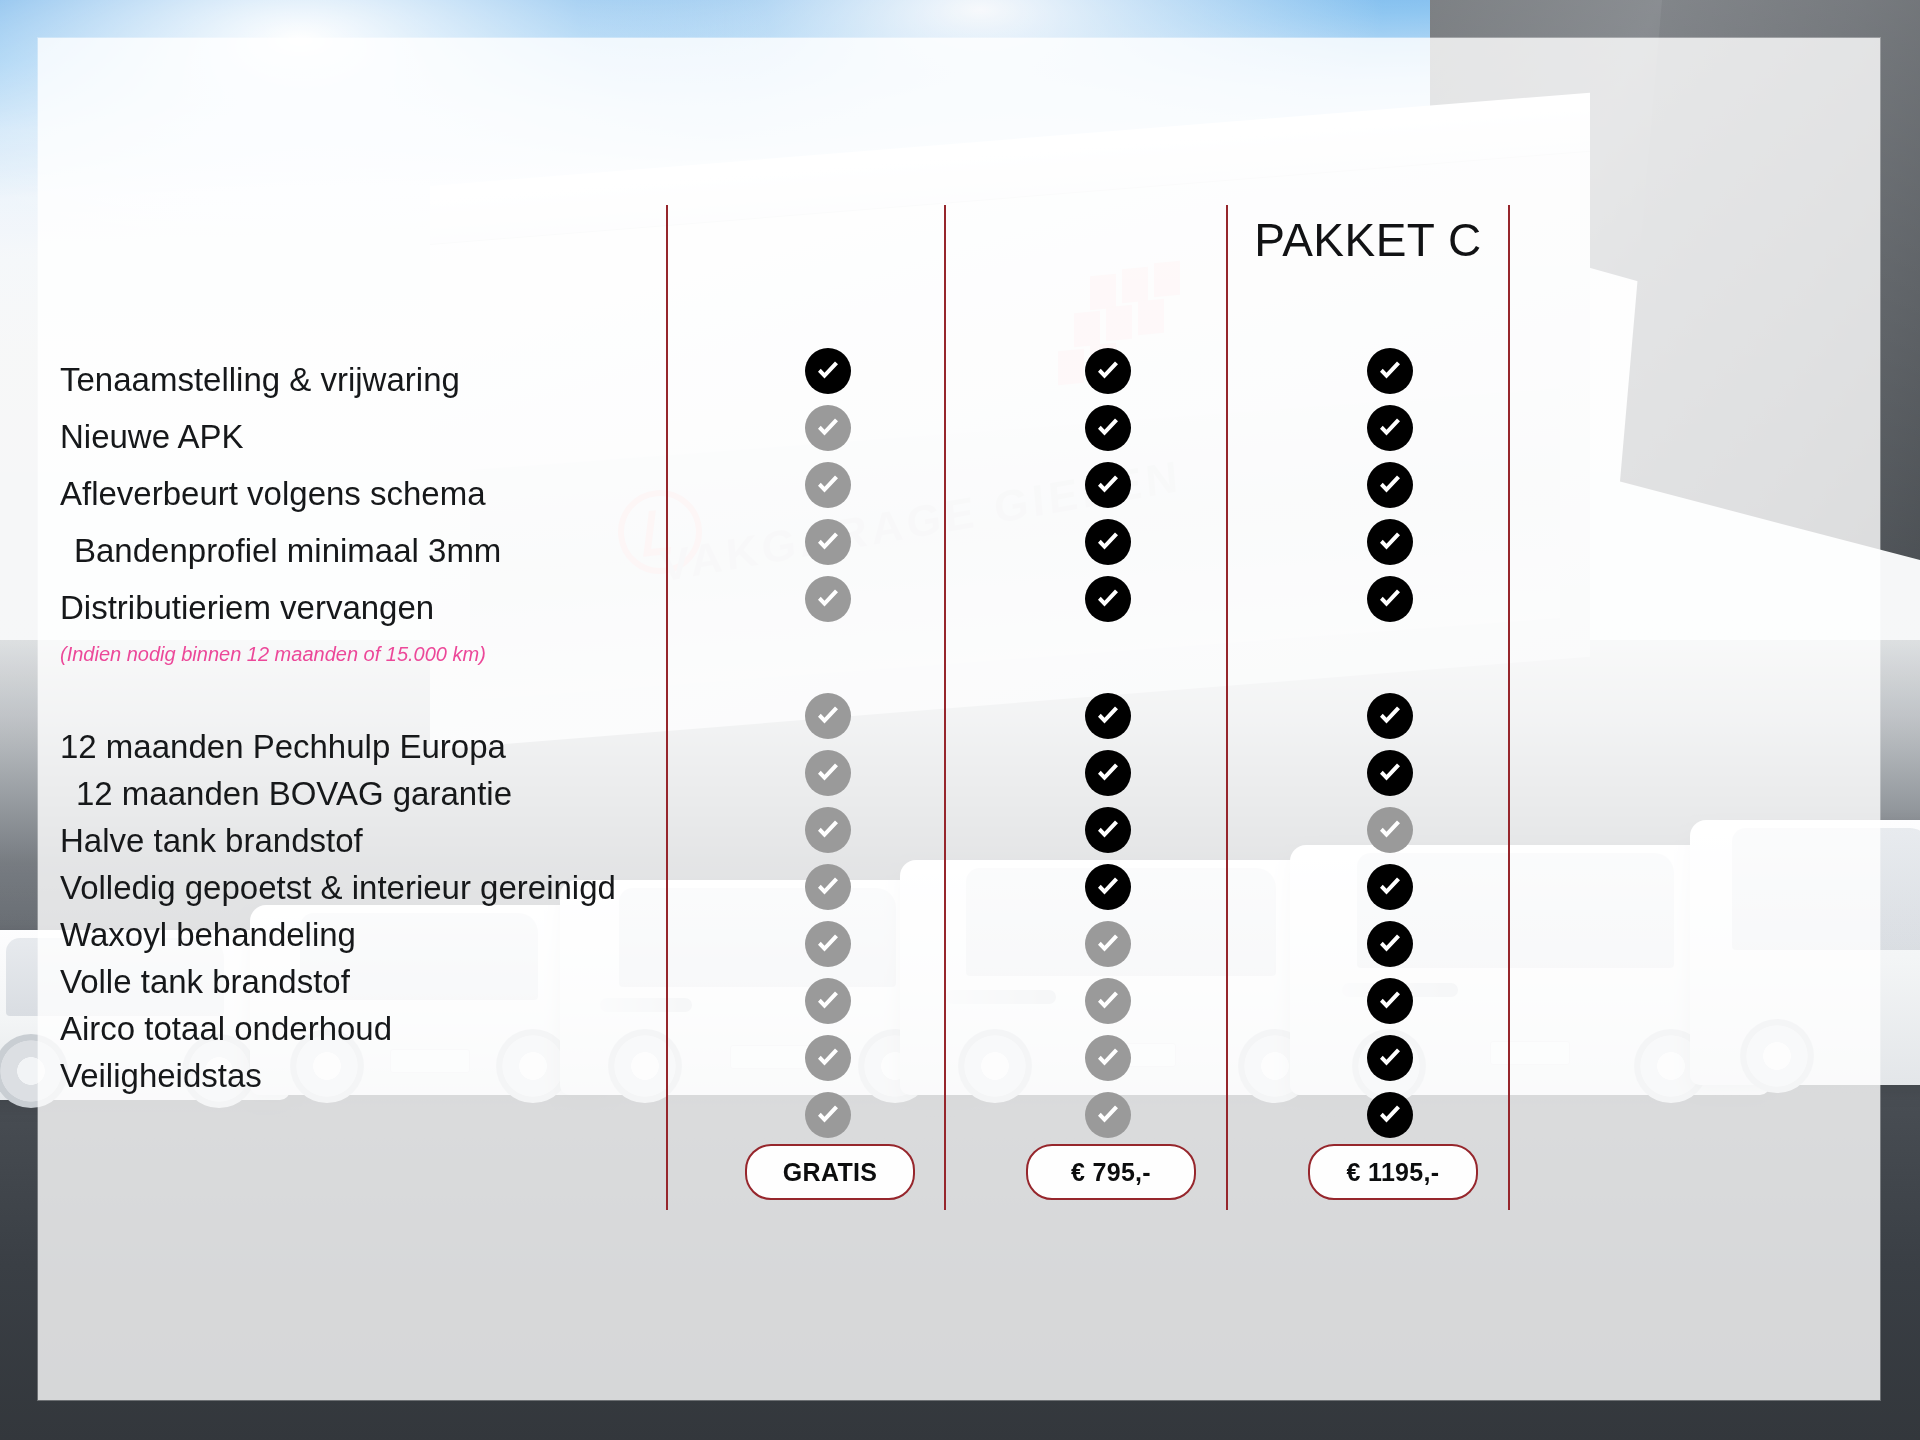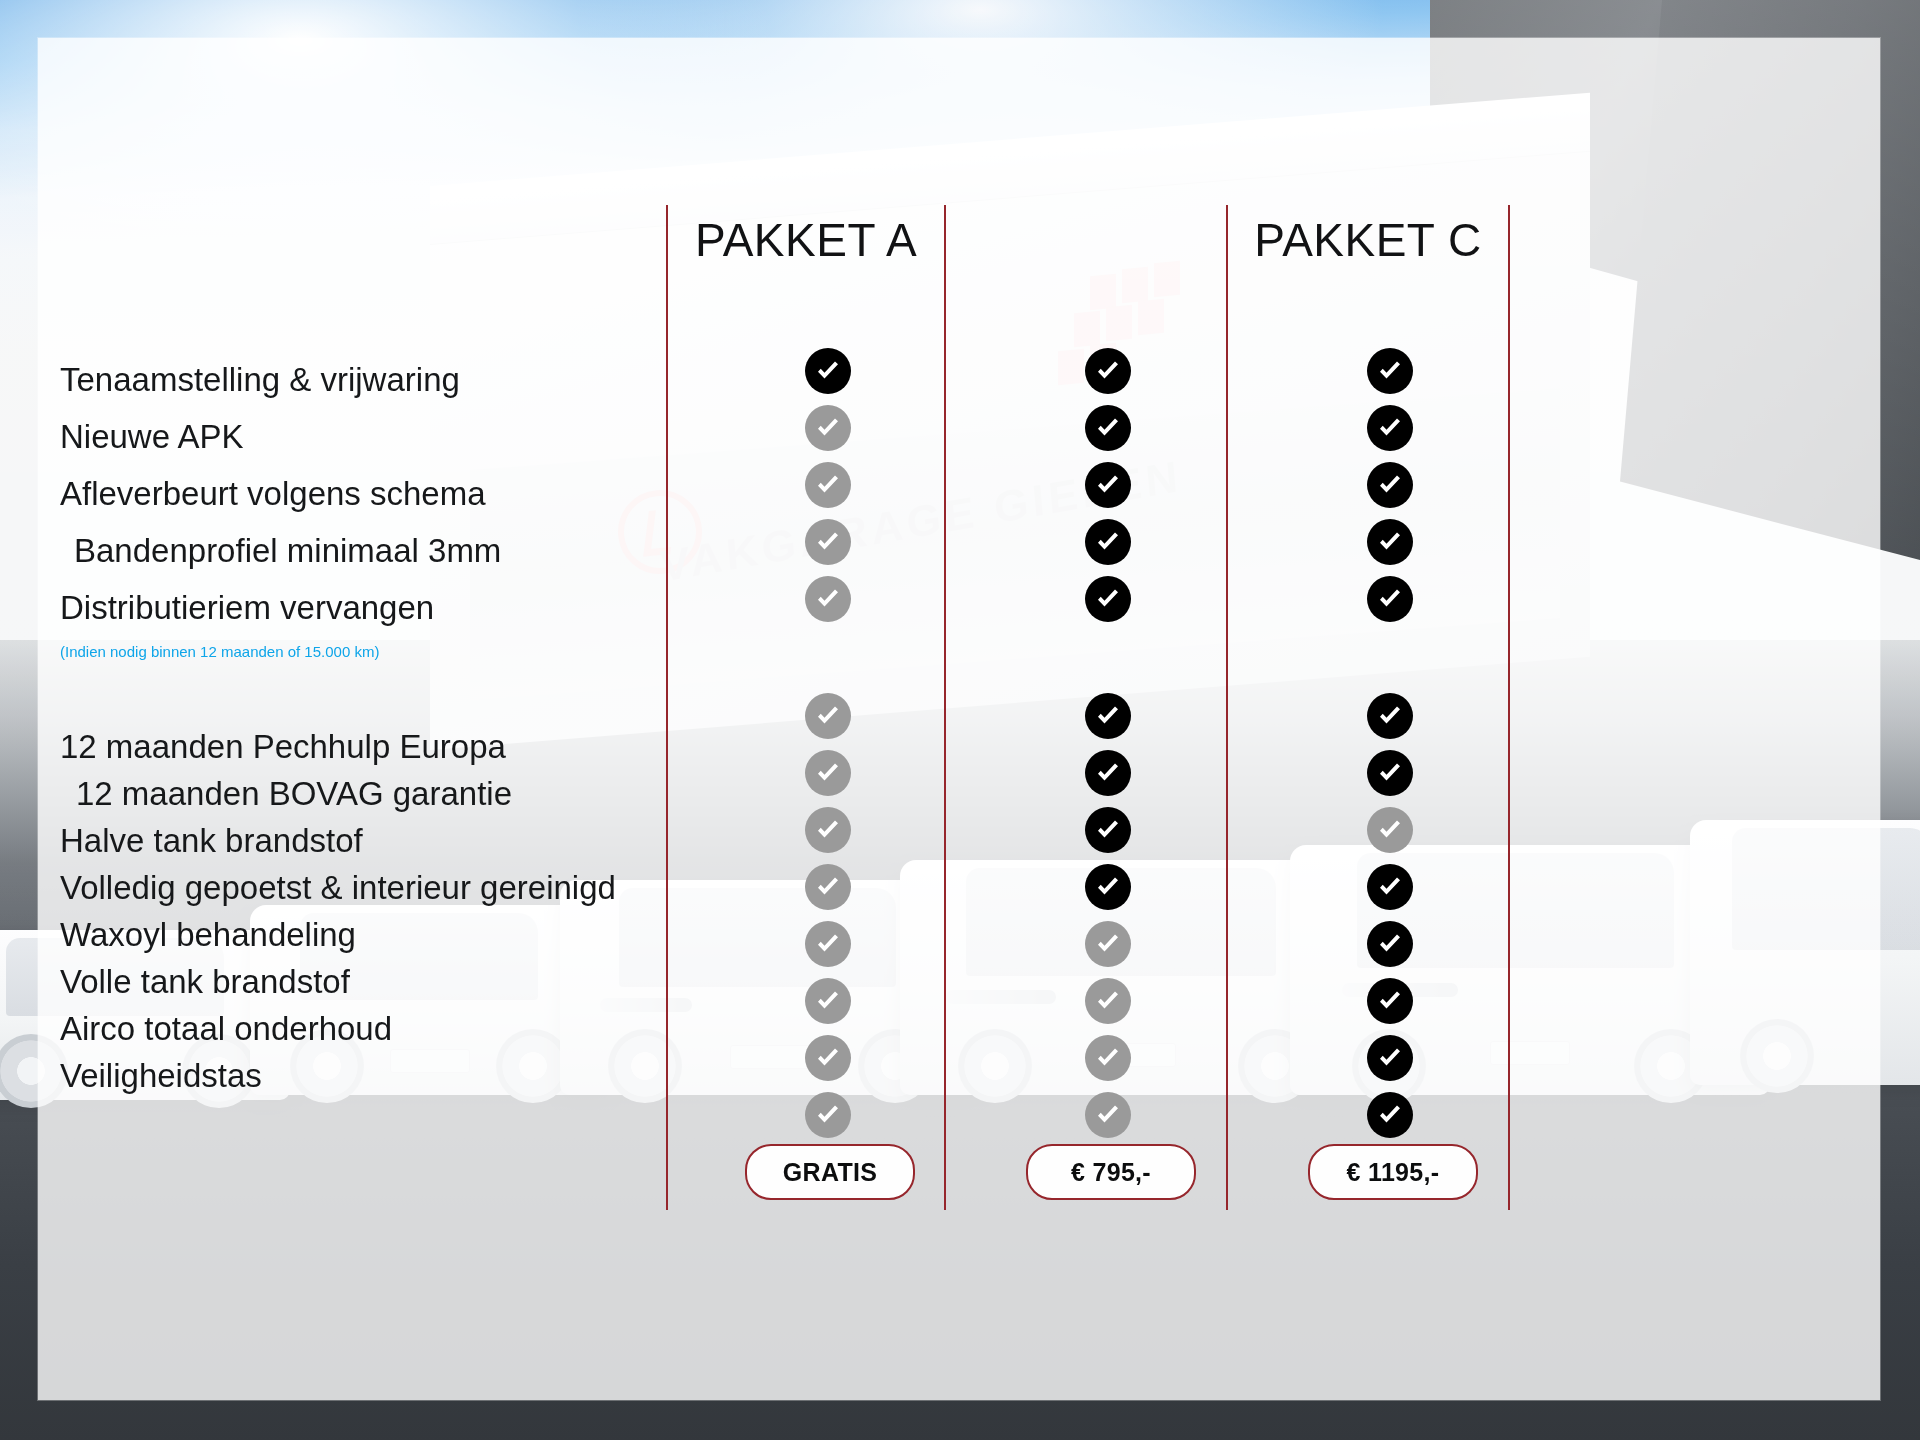--- a/index.html
+++ b/index.html
@@ -135,21 +135,21 @@
     color: #111214;
   }
 
   .feature {
     position: absolute; left: 22px;
     font-size: 33px; color: #16181a; white-space: nowrap;
     line-height: 1;
   }
   .feature-note {
     position: absolute; left: 22px;
-    font-size: 15px; color: #0ea5e9; white-space: nowrap;
+    font-size: 20px; font-style: italic; color: #ec4899; white-space: nowrap;
   }
 
   .check {
     position: absolute;
     width: 46px; height: 46px; border-radius: 50%;
     display: flex; align-items: center; justify-content: center;
   }
   .check.on  { background: #000000; }
   .check.off { background: #9a9a9a; }
   .check svg { width: 30px; height: 30px; display: block; }
@@ -227,21 +227,20 @@
   <div class="bg-layer bg-haze"></div>
 
   <div id="card">
     <div id="table">
 
       <div class="col-divider" style="left:628px;"></div>
       <div class="col-divider" style="left:906px;"></div>
       <div class="col-divider" style="left:1188px;"></div>
       <div class="col-divider" style="left:1470px;"></div>
 
-      <div class="pkg-head" style="left:628px;">PAKKET A</div>
       <div class="pkg-head" style="left:1190px;">PAKKET C</div>
 
       <div class="feature" style="top:325px;">Tenaamstelling &amp; vrijwaring</div>
       <div class="feature" style="top:382px;">Nieuwe APK</div>
       <div class="feature" style="top:439px;">Afleverbeurt volgens schema</div>
       <div class="feature" style="top:496px;margin-left:14px;">Bandenprofiel minimaal 3mm</div>
       <div class="feature" style="top:553px;">Distributieriem vervangen</div>
       <div class="feature-note" style="top:605px;">(Indien nodig binnen 12 maanden of 15.000 km)</div>
 
       <div class="check on" style="left:767px; top:310px;">

